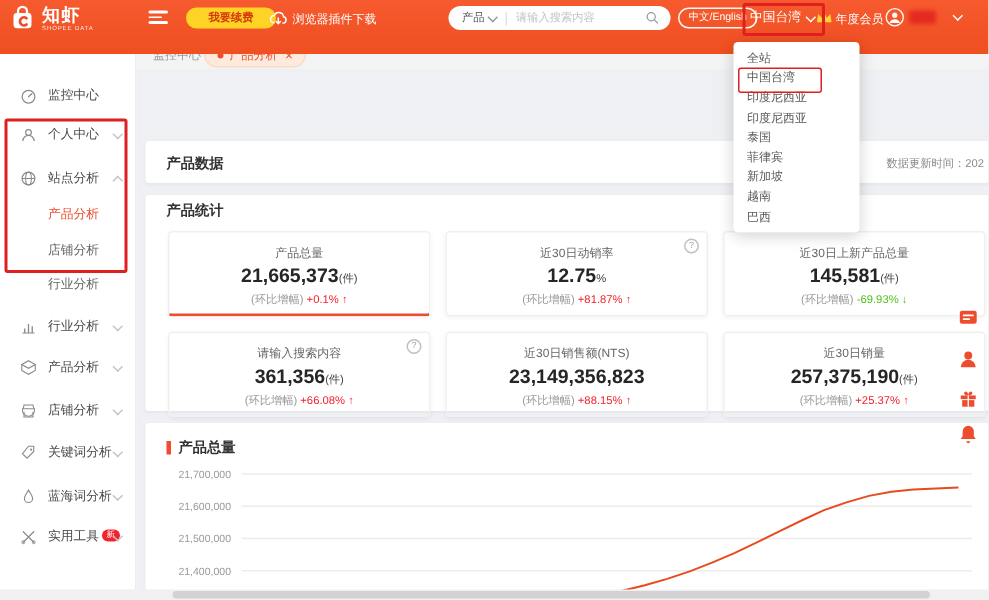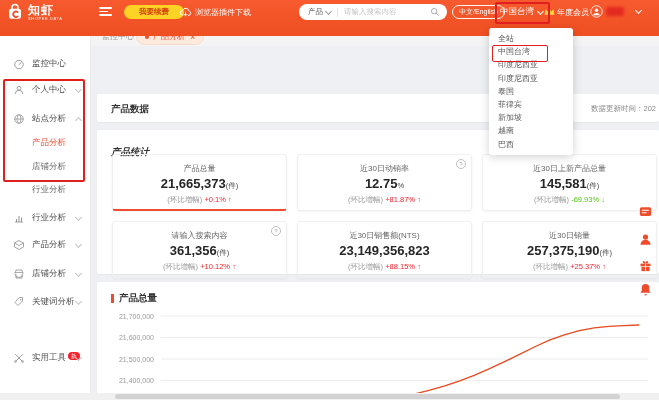--- a/index.html
+++ b/index.html
@@ -54,21 +54,21 @@
   .tab-dot{width:4px;height:4px;border-radius:50%;background:#ee4d2d;margin-right:4px;}
   .tab-active .t{font-size:8px;color:#ee4d2d;}
   .tab-x{font-size:9px;color:#ee4d2d;margin-left:5px;cursor:pointer;}
 
   
   .card{position:absolute;background:#fff;border-radius:2px;box-shadow:0 1px 2px rgba(0,0,0,.04);margin-top:42px;}
   .pd-card{left:97px;top:52px;width:562px;height:28px;z-index:4;}
   .pd-title{position:absolute;left:14px;top:9px;font-size:9.5px;font-weight:bold;color:#333;}
   .pd-update{position:absolute;right:3px;top:10px;font-size:7.5px;color:#8a8a8a;white-space:nowrap;}
   .stats-card{left:97px;top:88px;width:562px;height:144px;z-index:4;}
-  .stats-title{position:absolute;left:14px;top:16px;font-size:9.5px;font-weight:bold;color:#333;font-style:italic;}
+  .stats-title{position:absolute;left:14px;top:4px;font-size:9.5px;font-weight:bold;color:#333;}
   .stat{position:absolute;width:175px;height:57px;border:1px solid #f0f0f0;border-radius:3px;box-shadow:0 1px 3px rgba(0,0,0,.05);text-align:center;box-sizing:border-box;}
   .stat.selected{border-bottom:2px solid #ee4d2d;}
   .stat .st-title{margin-top:8px;font-size:8px;color:#666;}
   .stat .st-value{margin-top:2px;font-size:13px;font-weight:600;color:#262626;line-height:15px;}
   .stat .st-unit{font-size:7.5px;font-weight:normal;color:#444;}
   .stat .st-change{margin-top:2px;font-size:7.5px;color:#999;}
   .stat .chg.up{color:#f5222d;}
   .stat .chg.down{color:#52c41a;}
   .stat .info{position:absolute;right:5px;top:4px;width:8px;height:8px;border:1px solid #c0c0c0;border-radius:50%;font-size:6px;line-height:8px;color:#a0a0a0;}
   .chart-card{left:97px;top:240px;width:562px;height:160px;z-index:4;}
@@ -228,20 +228,29 @@
     <div class="side-item" style="top:268px">
       <span class="ic">
           <svg width="12" height="12" viewBox="0 0 24 24">
             <path d="M12 3 h7 v7 L10 19 l-6-6 L12 3 Z" stroke="#8a8a8a" stroke-width="1.5" fill="none"></path>
             <circle cx="15.5" cy="7.5" r="1.4" fill="#8a8a8a"></circle>
           </svg>
         </span>
       <span class="lbl">关键词分析</span>
       <span class="chev lite"></span>
     </div>
+    <div class="side-item" style="top:297px">
+      <span class="ic">
+          <svg width="12" height="12" viewBox="0 0 24 24">
+            <path d="M12 3.5 C9.5 8 6.5 11 6.5 14.5 a5.5 5.5 0 0 0 11 0 C17.5 11 14.5 8 12 3.5 Z" stroke="#8a8a8a" stroke-width="1.5" fill="none"></path>
+          </svg>
+        </span>
+      <span class="lbl">蓝海词分析</span>
+      <span class="chev lite"></span>
+    </div>
     <div class="side-item" style="top:324px">
       <span class="ic">
           <svg width="12" height="12" viewBox="0 0 24 24">
             <path d="M5 5 L19 19 M19 5 L5 19" stroke="#8a8a8a" stroke-width="1.6" stroke-linecap="round"></path>
             <circle cx="5" cy="19" r="2" stroke="#8a8a8a" stroke-width="1.2" fill="none"></circle>
             <circle cx="19" cy="19" r="2" stroke="#8a8a8a" stroke-width="1.2" fill="none"></circle>
           </svg>
         </span>
       <span class="lbl"><span>实用工具</span><span class="badge-new">新</span></span>
       <span class="chev lite"></span>
@@ -281,21 +290,21 @@
     <div class="stat" style="left:385px;top:24px">
       <div class="st-title">近30日上新产品总量</div>
       <div class="st-value"><span>145,581</span><span class="st-unit">(件)</span></div>
       <div class="st-change"><span>(环比增幅)</span> <span class="chg down"><span>-69.93%</span> <span>↓</span></span></div>
     </div>
 
     <div class="stat" style="left:15px;top:91px">
       <span class="info">?</span>
       <div class="st-title">请输入搜索内容</div>
       <div class="st-value"><span>361,356</span><span class="st-unit">(件)</span></div>
-      <div class="st-change"><span>(环比增幅)</span> <span class="chg up"><span>+10.12%</span> <span>↑</span></span></div>
+      <div class="st-change"><span>(环比增幅)</span> <span class="chg up"><span>+66.08%</span> <span>↑</span></span></div>
     </div>
 
     <div class="stat" style="left:200px;top:91px">
       <div class="st-title">近30日销售额(NTS)</div>
       <div class="st-value"><span>23,149,356,823</span><span class="st-unit"></span></div>
       <div class="st-change"><span>(环比增幅)</span> <span class="chg up"><span>+88.15%</span> <span>↑</span></span></div>
     </div>
 
     <div class="stat" style="left:385px;top:91px">
       <div class="st-title">近30日销量</div>

